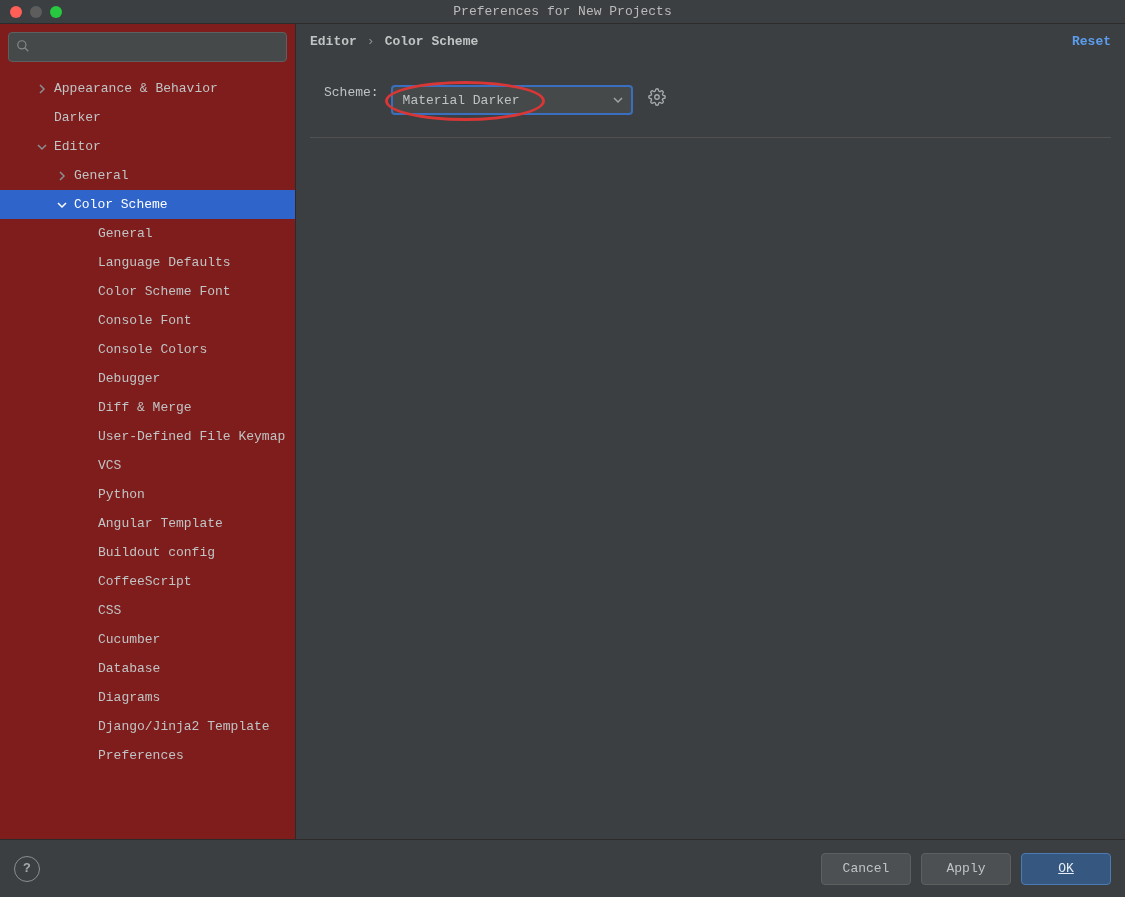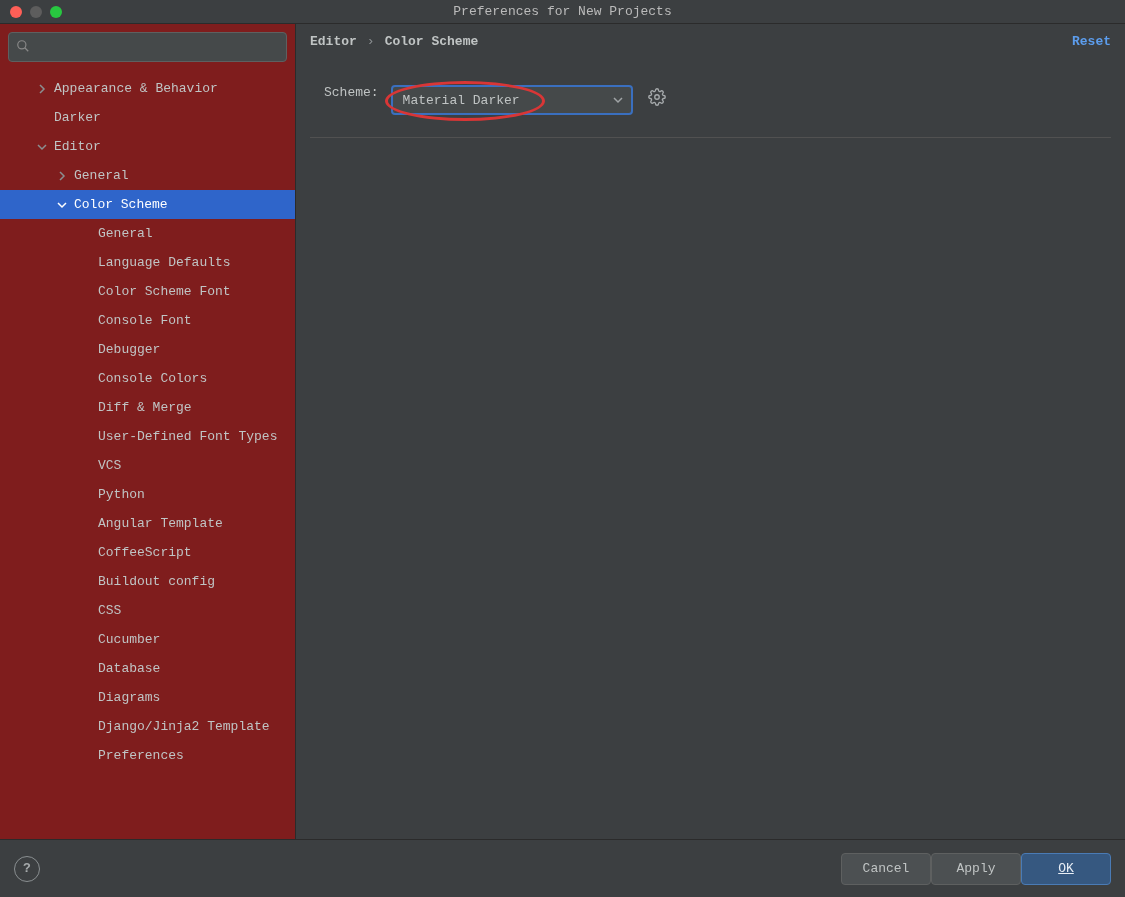--- a/index.html
+++ b/index.html
@@ -205,21 +205,21 @@
     height: 26px;
     border: 1.5px solid #8a8f91;
     border-radius: 50%;
     display: flex;
     align-items: center;
     justify-content: center;
     color: #a6aaac;
     cursor: pointer;
     font-weight: bold;
   }
-  .footer-buttons { display: flex; }
+  .footer-buttons { display: flex; gap: 10px; }
   .btn {
     min-width: 90px;
     height: 32px;
     border-radius: 4px;
     display: flex;
     align-items: center;
     justify-content: center;
     padding: 0 18px;
     cursor: pointer;
     font-family: inherit;
@@ -332,45 +332,45 @@
             </svg>
           </span>
           <span class="label">Console Font</span>
         </div>
         <div class="tree-item level3 no-chevron">
           <span class="chevron">
             <svg width="10" height="10" viewBox="0 0 10 10">
               <path d="M3 1 L7 5 L3 9" fill="none" stroke="currentColor" stroke-width="1.5"></path>
             </svg>
           </span>
+          <span class="label">Console Colors</span>
+        </div>
+        <div class="tree-item level3 no-chevron">
+          <span class="chevron">
+            <svg width="10" height="10" viewBox="0 0 10 10">
+              <path d="M3 1 L7 5 L3 9" fill="none" stroke="currentColor" stroke-width="1.5"></path>
+            </svg>
+          </span>
           <span class="label">Debugger</span>
         </div>
         <div class="tree-item level3 no-chevron">
           <span class="chevron">
             <svg width="10" height="10" viewBox="0 0 10 10">
               <path d="M3 1 L7 5 L3 9" fill="none" stroke="currentColor" stroke-width="1.5"></path>
             </svg>
           </span>
-          <span class="label">Console Colors</span>
-        </div>
-        <div class="tree-item level3 no-chevron">
-          <span class="chevron">
-            <svg width="10" height="10" viewBox="0 0 10 10">
-              <path d="M3 1 L7 5 L3 9" fill="none" stroke="currentColor" stroke-width="1.5"></path>
-            </svg>
-          </span>
           <span class="label">Diff &amp; Merge</span>
         </div>
         <div class="tree-item level3 no-chevron">
           <span class="chevron">
             <svg width="10" height="10" viewBox="0 0 10 10">
               <path d="M3 1 L7 5 L3 9" fill="none" stroke="currentColor" stroke-width="1.5"></path>
             </svg>
           </span>
-          <span class="label">User-Defined Font Types</span>
+          <span class="label">User-Defined File Keymap</span>
         </div>
         <div class="tree-item level3 no-chevron">
           <span class="chevron">
             <svg width="10" height="10" viewBox="0 0 10 10">
               <path d="M3 1 L7 5 L3 9" fill="none" stroke="currentColor" stroke-width="1.5"></path>
             </svg>
           </span>
           <span class="label">VCS</span>
         </div>
         <div class="tree-item level3 no-chevron">
@@ -388,29 +388,29 @@
             </svg>
           </span>
           <span class="label">Angular Template</span>
         </div>
         <div class="tree-item level3 no-chevron">
           <span class="chevron">
             <svg width="10" height="10" viewBox="0 0 10 10">
               <path d="M3 1 L7 5 L3 9" fill="none" stroke="currentColor" stroke-width="1.5"></path>
             </svg>
           </span>
+          <span class="label">Buildout config</span>
+        </div>
+        <div class="tree-item level3 no-chevron">
+          <span class="chevron">
+            <svg width="10" height="10" viewBox="0 0 10 10">
+              <path d="M3 1 L7 5 L3 9" fill="none" stroke="currentColor" stroke-width="1.5"></path>
+            </svg>
+          </span>
           <span class="label">CoffeeScript</span>
-        </div>
-        <div class="tree-item level3 no-chevron">
-          <span class="chevron">
-            <svg width="10" height="10" viewBox="0 0 10 10">
-              <path d="M3 1 L7 5 L3 9" fill="none" stroke="currentColor" stroke-width="1.5"></path>
-            </svg>
-          </span>
-          <span class="label">Buildout config</span>
         </div>
         <div class="tree-item level3 no-chevron">
           <span class="chevron">
             <svg width="10" height="10" viewBox="0 0 10 10">
               <path d="M3 1 L7 5 L3 9" fill="none" stroke="currentColor" stroke-width="1.5"></path>
             </svg>
           </span>
           <span class="label">CSS</span>
         </div>
         <div class="tree-item level3 no-chevron">

